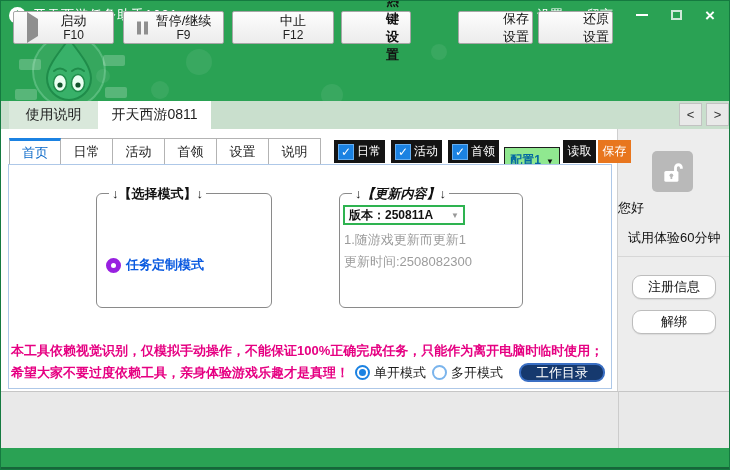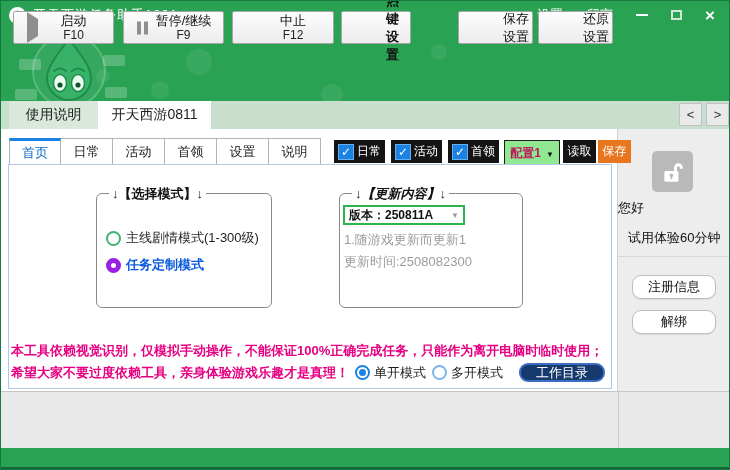--- a/index.html
+++ b/index.html
@@ -38,21 +38,21 @@
   .inner-tabs { position:absolute; left:8px; top:137px; display:flex; height:27px; }
   .itab { width:52px; border:1px solid #b3b3b3; border-left:none; background:#fff; font-size:13px; color:#222; display:flex; align-items:center; justify-content:center; }
   .itab:first-child { border-left:1px solid #b3b3b3; }
   .itab.active { border-top:3px solid #1b82e2; color:#0a68c8; }
 
   
   .chip { position:absolute; top:139px; height:23px; display:flex; align-items:center; justify-content:center; font-size:12px; }
   .chk-chip { background:#141414; color:#fff; gap:3px; padding:0 2px; }
   .cb { width:16px; height:16px; background:#1b82e2; border:1px solid #66aef0; display:flex; align-items:center; justify-content:center; }
   .cb::after { content:"✓"; color:#fff; font-size:12px; font-weight:bold; line-height:1; }
-  .config-chip { background:#90e890; border:1px solid #1c1c1c; color:#be185d; font-weight:bold; gap:5px; padding:12px 4px; }
+  .config-chip { background:#90e890; border:1px solid #1c1c1c; color:#0369a1; font-weight:bold; gap:5px; padding:12px 4px;margin-top:7px; }
   .config-chip .dd-arrow::after { content:"▼"; font-size:8px; color:#111; }
   .read-chip { background:#141414; color:#fff; }
   .save-chip { background:#e8761e; color:#fff; }
 
   
   .content-panel { position:absolute; left:7px; top:163px; width:604px; height:225px; border:1px solid #aec8e8; background:#fff; }
 
   .groupbox { position:absolute; border:1px solid #8a8a8a; border-radius:6px; background:#fff; }
   .gb-mode { left:95px; top:192px; width:176px; height:115px; }
   .gb-update { left:338px; top:192px; width:184px; height:115px;font-style:italic; }
@@ -189,24 +189,20 @@
     <span class="dd-arrow"></span>
   </div>
   <div class="chip read-chip" style="left:562px;width:33px;">读取</div>
   <div class="chip save-chip" style="left:597px;width:33px;">保存</div>
 
   <div class="content-panel"></div>
 
   <div class="groupbox gb-mode">
     <span class="gb-title">↓【选择模式】↓</span>
   </div>
-  <div class="radio-row" style="left:105px;top:228px;">
-    <span class="radio green-off"></span>
-    <span class="radio-label">主线剧情模式(1-300级)</span>
-  </div>
   <div class="radio-row" style="left:105px;top:255px;">
     <span class="radio purple-on"></span>
     <span class="radio-label custom">任务定制模式</span>
   </div>
 
   <div class="groupbox gb-update">
     <span class="gb-title">↓【更新内容】↓</span>
   </div>
   <div class="version-select">
     <span>版本：250811A</span>

